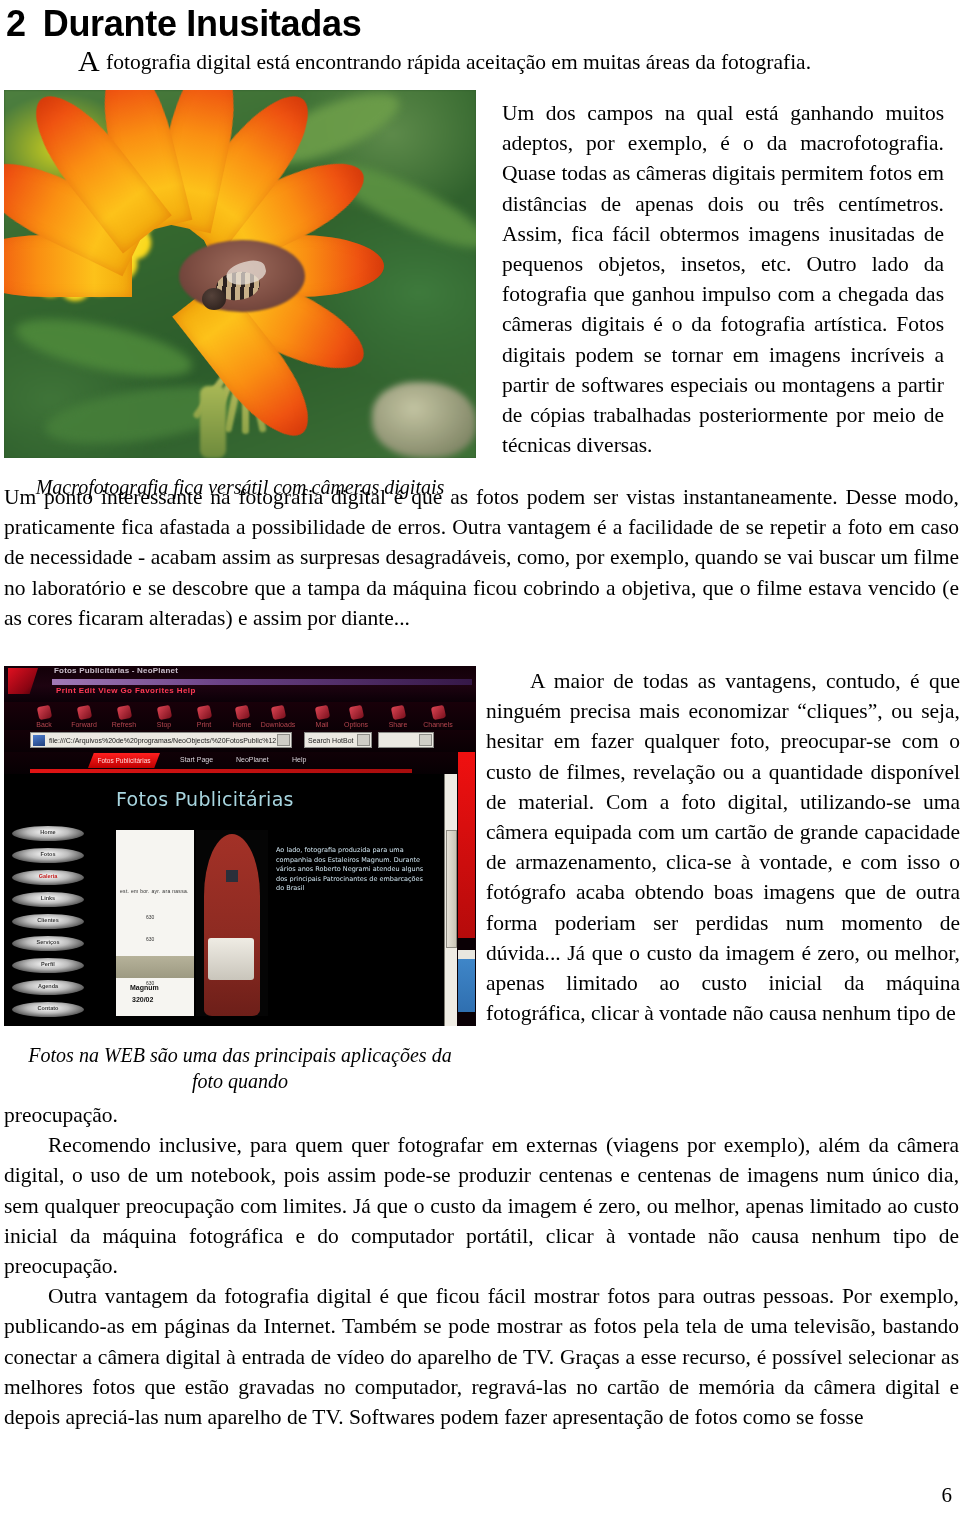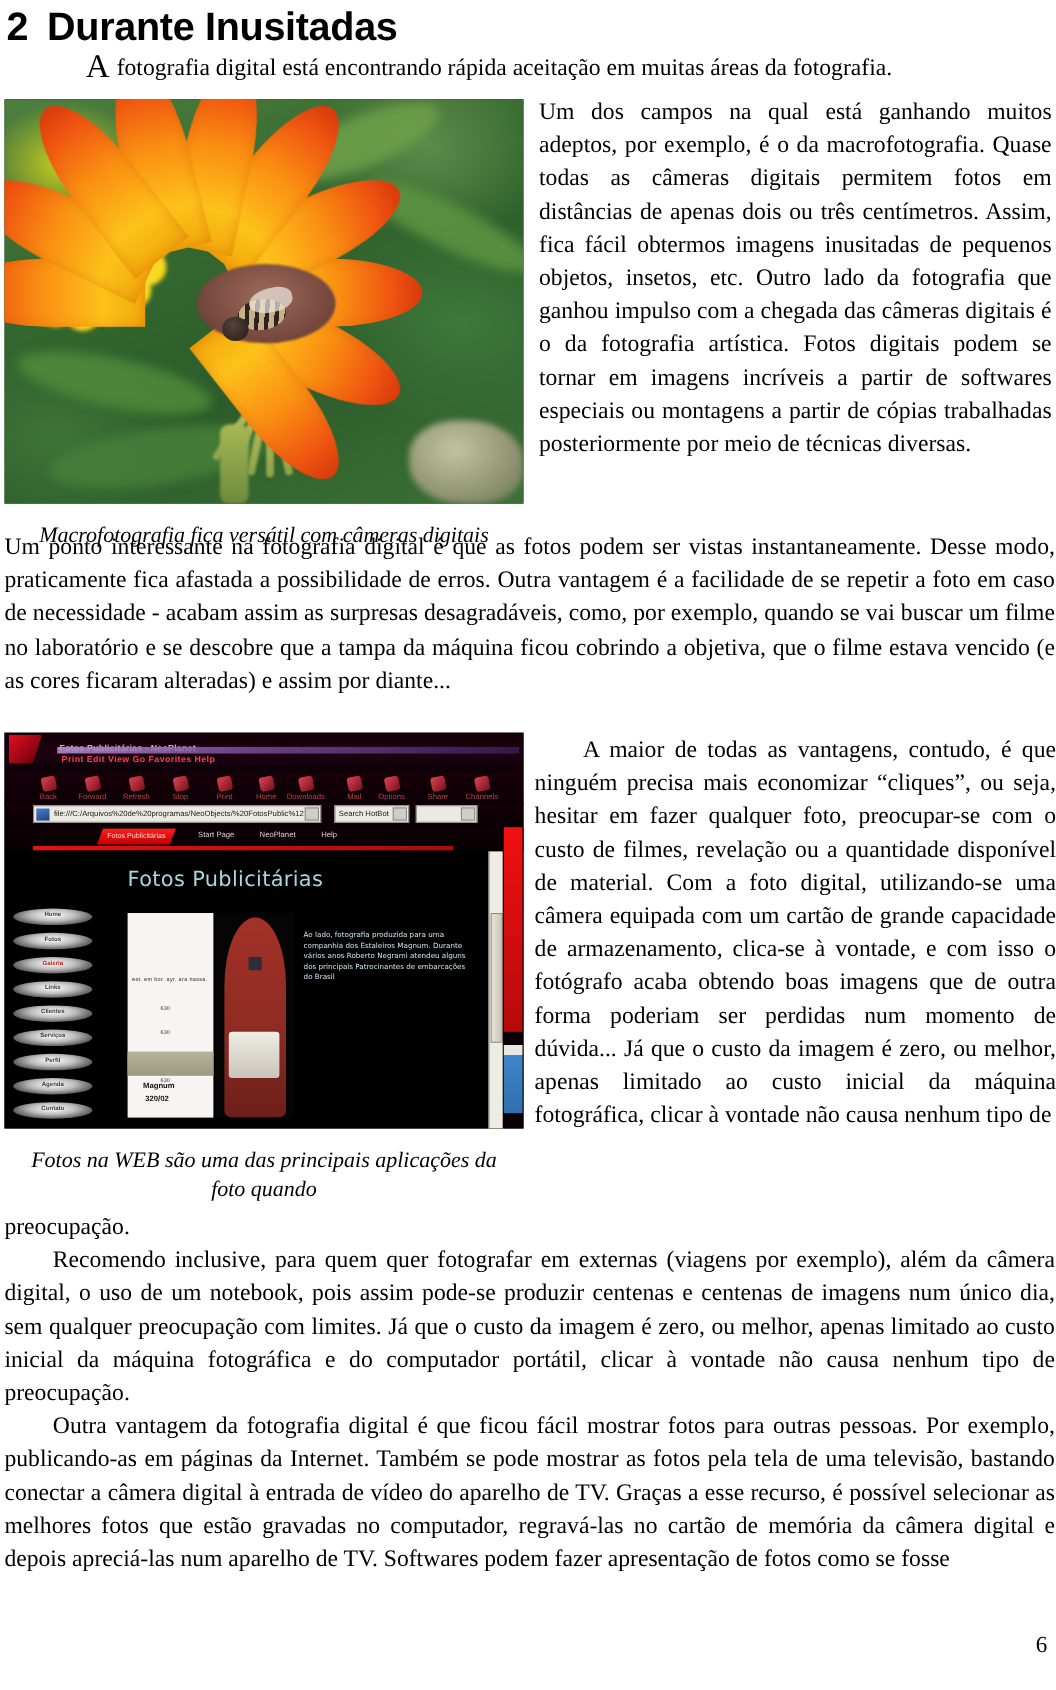--- a/index.html
+++ b/index.html
@@ -183,21 +183,21 @@
   .right-col-top {
     position: absolute;
     left: 486px;
     top: 82px;
     width: 474px;
     font-size: 21.5px;
     line-height: 30.2px;
     text-align: justify;
     text-justify: inter-word;
   }
-  .right-col-top p { margin: 4px; }
+  .right-col-top p { margin: 16px; }
 
   
   .mid-block {
     position: absolute;
     left: 4px;
     top: 482px;
     width: 955px;
     font-size: 21.5px;
     line-height: 30.2px;
     text-align: justify;
@@ -222,21 +222,21 @@
   .ws-titlebar {
     position: absolute; left: 0; top: 0; width: 472px; height: 36px;
     background: linear-gradient(180deg,#120008 0%, #1d0310 55%, #0b0007 100%);
   }
   .ws-logo {
     position: absolute; left: 4px; top: 2px; width: 30px; height: 26px;
     background: linear-gradient(135deg,#e01020 0%, #8a0412 70%, #3a0008 100%);
     clip-path: polygon(0 0,100% 0,72% 100%,0 100%);
   }
   .ws-title {
-    position: absolute; left: 50px; top: 10px;
+    position: absolute; left: 50px; top: 0;
     font-size: 8px; color: #e6dcea; letter-spacing: .2px;
     font-weight: bold;
     opacity: .85;
     filter: blur(.4px);
   }
   .ws-titlerule {
     position: absolute; left: 48px; top: 13px; width: 420px; height: 6px;
     background: linear-gradient(90deg,#b98fd4,#7a4e9c 40%,#3a1c52);
     opacity: .85;
   }

